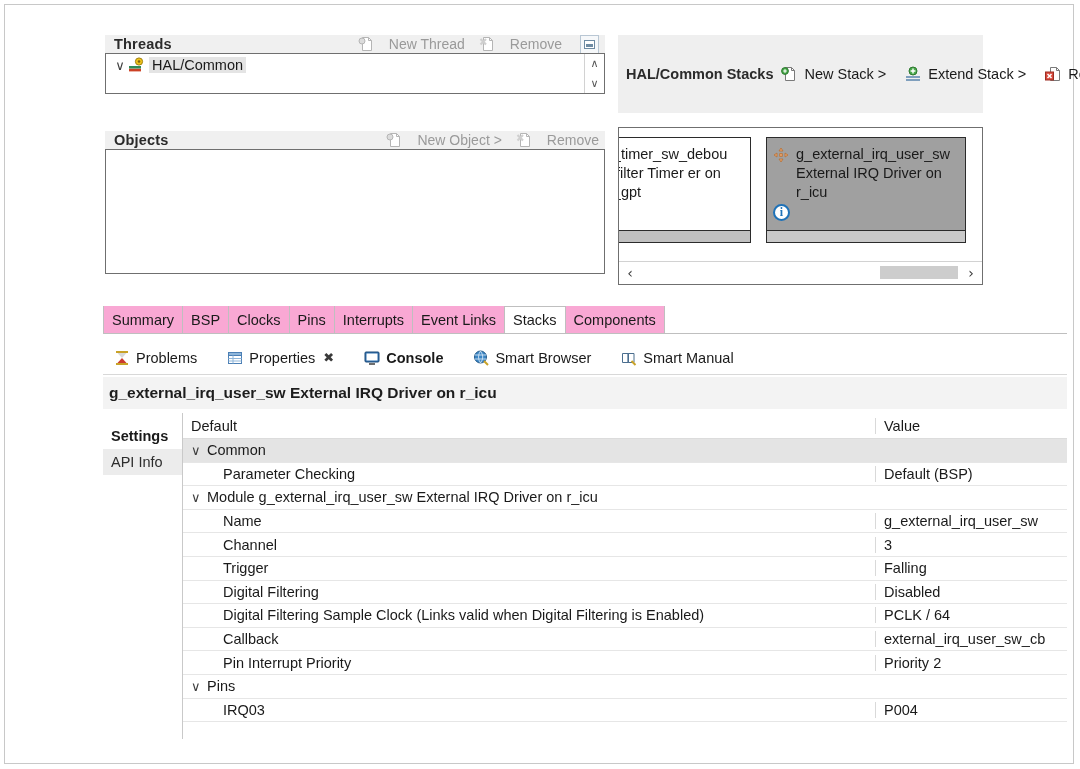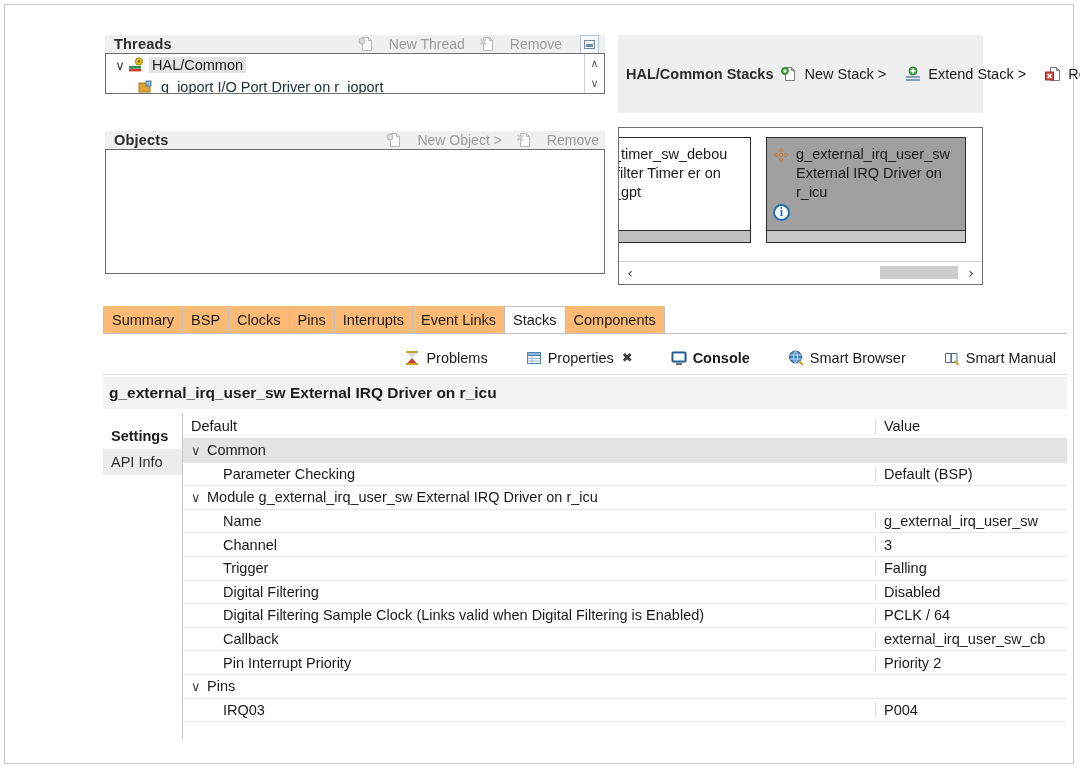--- a/index.html
+++ b/index.html
@@ -269,44 +269,43 @@
     height: 27px;
     border-bottom: 1px solid #bfbfbf;
   }
   .tabbar .tabs { display: flex; height: 100%; }
   .tab {
     padding: 0 8px;
     display: flex; align-items: center;
     font-size: 14.5px;
     color: #1a1a1a;
     border-right: 1px solid #bfbfbf;
-    background: #fdba74;
+    background: #f9a8d4;
     box-sizing: border-box;
   }
   .tab:first-child { border-left: 1px solid #bfbfbf; }
   .tab.active {
     background: #ffffff;
     border-top: 1px solid #bfbfbf;
   }
   .tabbar .tab-filler {
     position:absolute; left:0; top:0; right:0; bottom:0;
     background: #f7f7f7; z-index:-1;
   }
 
   
   .viewbar {
     position: absolute;
     left: 98px; top: 336px;
     right: 6px;
     height: 33px;
     display: flex;
     align-items: center;
-    gap: 16px;
+    gap: 8px;
     border-bottom: 1px solid #d8d8d8;
-    justify-content: flex-end;
   }
   .viewtab {
     display: flex; align-items: center;
     gap: 6px;
     padding: 0 11px;
     height: 100%;
     box-sizing: border-box;
     font-size: 14.5px;
     color: #1a1a1a;
   }
@@ -458,31 +457,20 @@
           <span class="chev">∨</span>
           <span class="ico" style="margin-right:4px;">
             <svg width="17" height="16" viewBox="0 0 17 16">
               <rect x="1" y="9" width="12" height="2.6" fill="#2e8b57"></rect>
               <rect x="1" y="11.8" width="12" height="2.6" fill="#cc4125"></rect>
               <circle cx="11" cy="4.5" r="3.6" fill="#f0c419" stroke="#a08010"></circle>
               <circle cx="11" cy="4.5" r="1.3" fill="#7a6210"></circle>
             </svg>
           </span>
           <span class="tree-label">HAL/Common</span>
-        </div>
-        <div class="tree-clip">
-          <div class="tree-row child">
-            <span class="ico" style="margin-right:5px;">
-              <svg width="15" height="14" viewBox="0 0 15 14">
-                <rect x="1" y="3" width="11" height="9" fill="#e0a33a" stroke="#a37a22"></rect>
-                <rect x="8" y="1" width="5" height="5" fill="#8fb8d8" stroke="#4f7a9e"></rect>
-              </svg>
-            </span>
-            <span class="tree-label">g_ioport I/O Port Driver on r_ioport</span>
-          </div>
         </div>
         <div class="tree-scroll">
           <span>∧</span>
           <span>∨</span>
         </div>
       </div>
     </div>
 
     <div class="objects-panel">
       <div class="panel-head">

